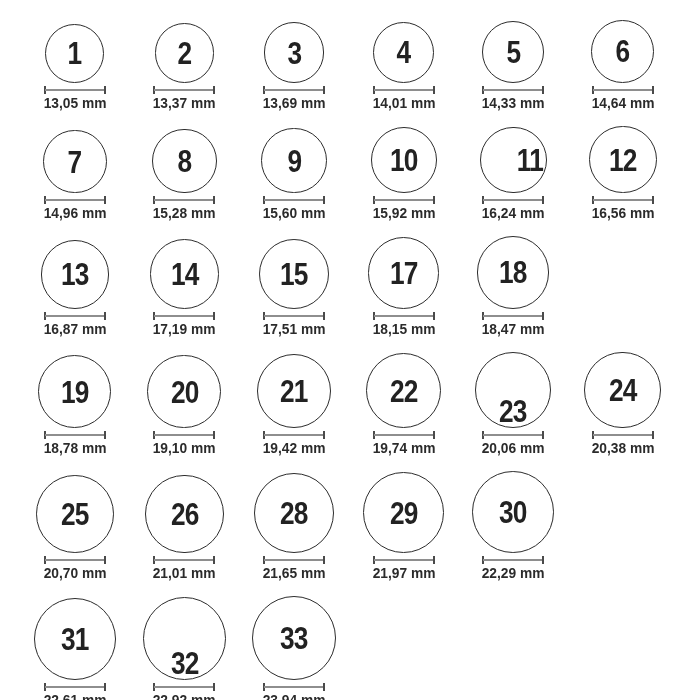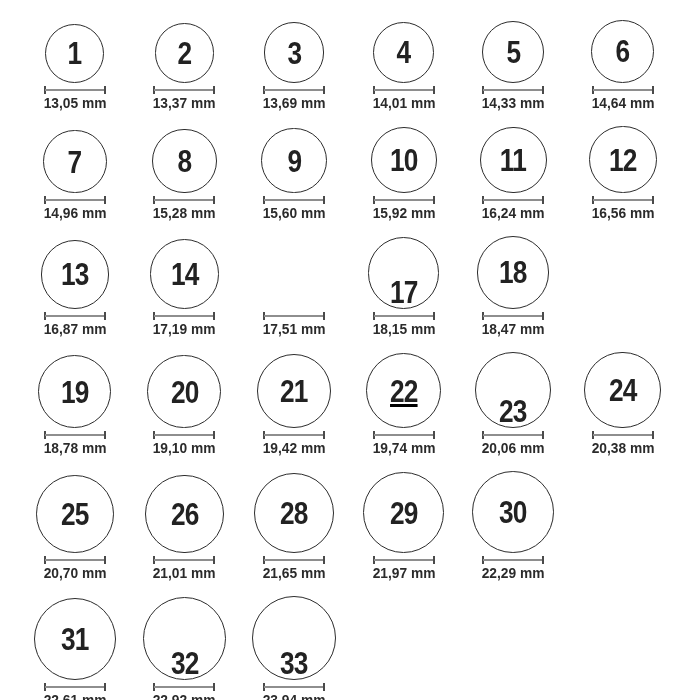--- a/index.html
+++ b/index.html
@@ -204,21 +204,21 @@
     </div>
     <div class="measure">
       <span class="tick left"></span>
       <span class="rule"></span>
       <span class="tick right"></span>
     </div>
     <div class="label">15,92 mm</div>
   </div>
 
   <div class="cell">
-    <div class="circle" style="width: 66.8px; height: 66.8px;">
+    <div class="circle" style="width: 66.8px; height: 66.8px; justify-content: flex-end;">
       <span class="num">11</span>
     </div>
     <div class="measure">
       <span class="tick left"></span>
       <span class="rule"></span>
       <span class="tick right"></span>
     </div>
     <div class="label">16,24 mm</div>
   </div>
 
@@ -253,31 +253,34 @@
     </div>
     <div class="measure">
       <span class="tick left"></span>
       <span class="rule"></span>
       <span class="tick right"></span>
     </div>
     <div class="label">17,19 mm</div>
   </div>
 
   <div class="cell">
+    <div class="circle" style="width: 69.92px; height: 69.92px;">
+      <span class="num">15</span>
+    </div>
     <div class="measure">
       <span class="tick left"></span>
       <span class="rule"></span>
       <span class="tick right"></span>
     </div>
     <div class="label">17,51 mm</div>
   </div>
 
 
   <div class="cell">
-    <div class="circle" style="width: 71.48px; height: 71.48px; align-items: flex-end;">
+    <div class="circle" style="width: 71.48px; height: 71.48px;">
       <span class="num">17</span>
     </div>
     <div class="measure">
       <span class="tick left"></span>
       <span class="rule"></span>
       <span class="tick right"></span>
     </div>
     <div class="label">18,15 mm</div>
   </div>
 
@@ -324,21 +327,21 @@
     </div>
     <div class="measure">
       <span class="tick left"></span>
       <span class="rule"></span>
       <span class="tick right"></span>
     </div>
     <div class="label">19,42 mm</div>
   </div>
 
   <div class="cell">
-    <div class="circle" style="width: 75.38px; height: 75.38px; text-decoration: underline;">
+    <div class="circle" style="width: 75.38px; height: 75.38px;">
       <span class="num">22</span>
     </div>
     <div class="measure">
       <span class="tick left"></span>
       <span class="rule"></span>
       <span class="tick right"></span>
     </div>
     <div class="label">19,74 mm</div>
   </div>
 
@@ -447,21 +450,21 @@
     </div>
     <div class="measure">
       <span class="tick left"></span>
       <span class="rule"></span>
       <span class="tick right"></span>
     </div>
     <div class="label">22,92 mm</div>
   </div>
 
   <div class="cell">
-    <div class="circle" style="width: 83.96px; height: 83.96px; align-items: flex-end;">
+    <div class="circle" style="width: 83.96px; height: 83.96px;">
       <span class="num">33</span>
     </div>
     <div class="measure">
       <span class="tick left"></span>
       <span class="rule"></span>
       <span class="tick right"></span>
     </div>
     <div class="label">23,94 mm</div>
   </div>
 </div>

